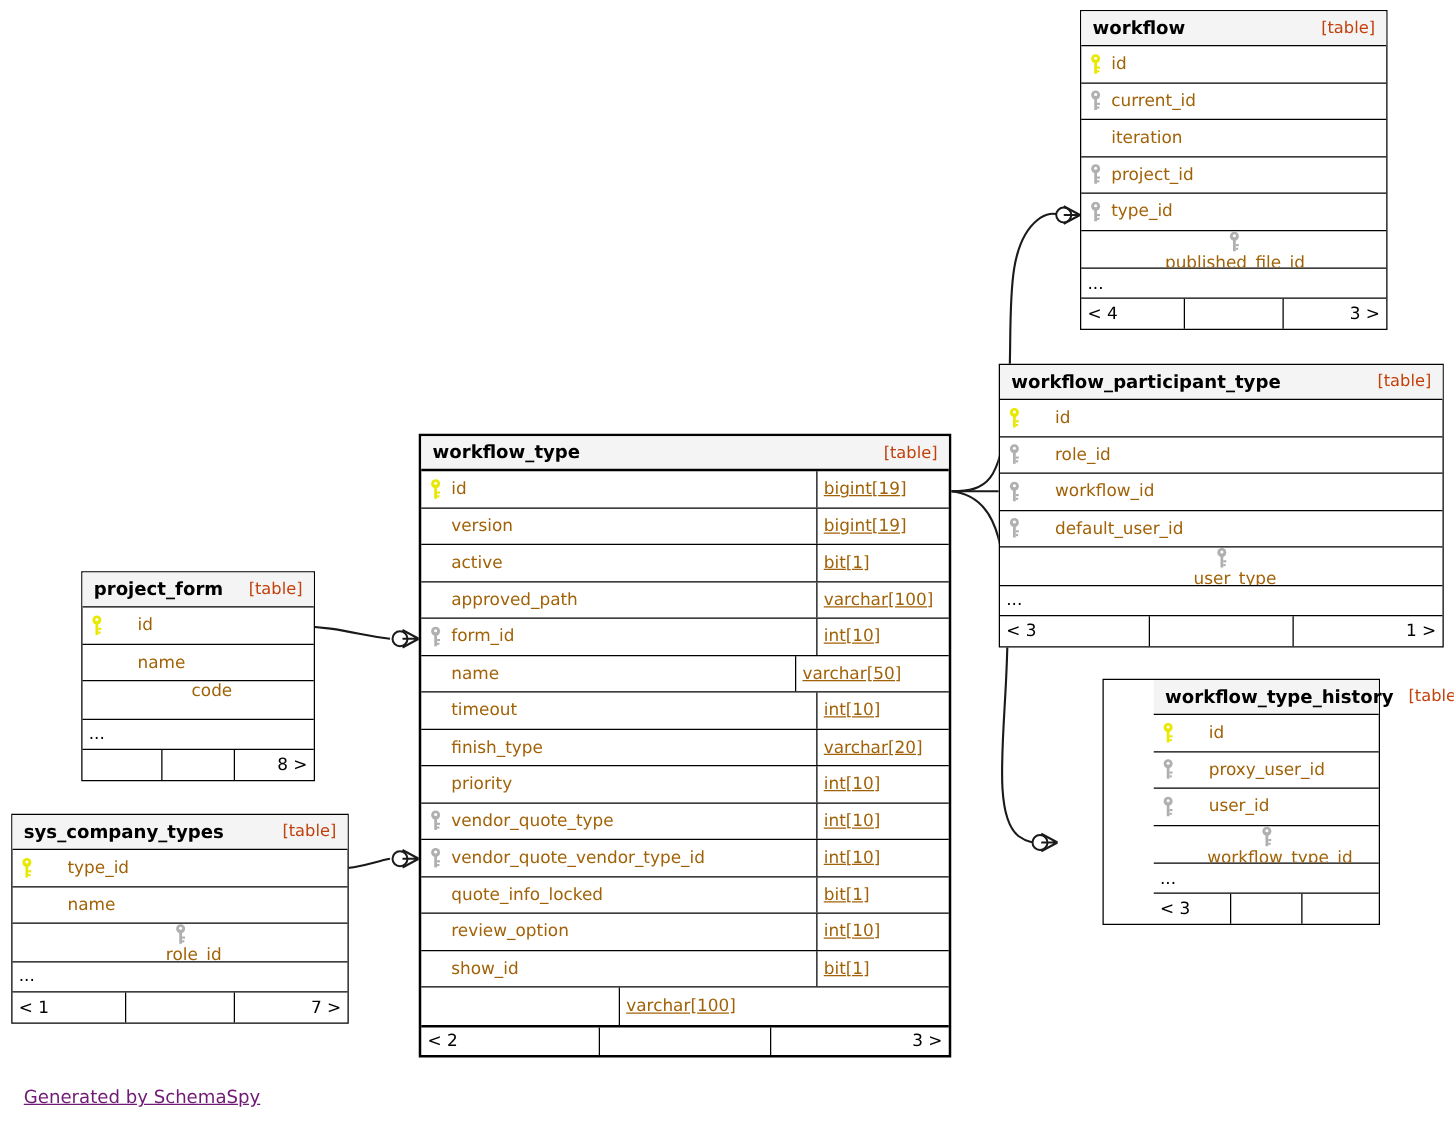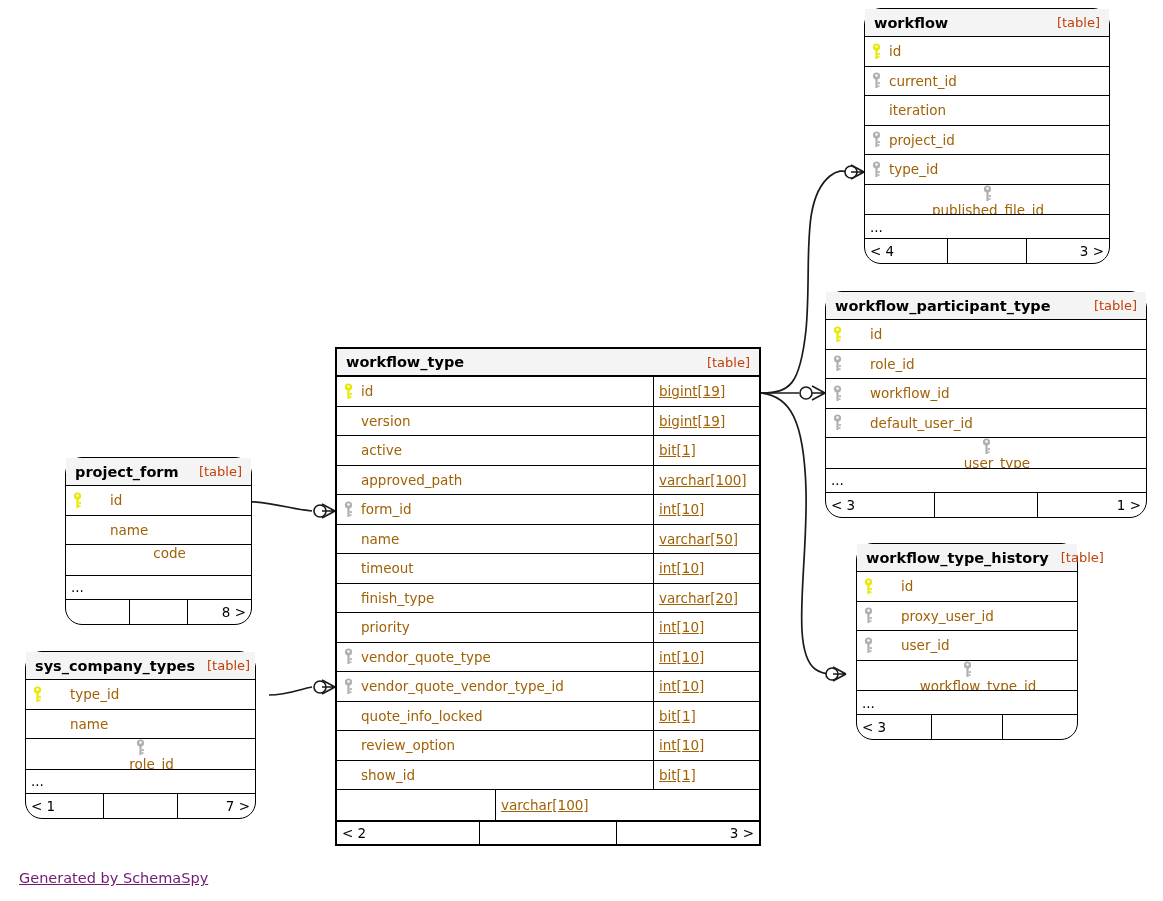--- a/index.html
+++ b/index.html
@@ -14,21 +14,21 @@
   }
   #canvas{position:absolute;left:0;top:0;width:1163px;height:901px;}
   #edges{position:absolute;left:0;top:0;width:1163px;height:901px;pointer-events:none;}
 
   .table-node{
     position:absolute;
     box-sizing:border-box;
     border:2px solid #000000;
     background:#ffffff;
   }
-  .table-node.thin{border-width:1px;border-radius:17px;}
+  .table-node.thin{border-width:1px;}
 
   .tbl-header{
     display:flex;align-items:center;justify-content:space-between;
     background:#f4f4f4;
     border-bottom:2px solid #000;
     padding:0 9px;
     height:28px;
     box-sizing:border-box;
   }
   .thin .tbl-header{border-bottom-width:1px;}
@@ -89,24 +89,24 @@
     left:19px;top:870px;
     font-size:14.5px;
     color:#701a75;
     white-space:nowrap;
     text-decoration:underline;
   }
 
   
   #node-workflow{left:864px;top:8px;width:246px;}
   #node-workflow_type{left:335px;top:347px;width:426px;}
-  #node-workflow_participant_type{left:825px;top:291px;width:322px;}
-  #node-workflow_type_history{left:856px;top:543px;width:222px;}
+  #node-workflow_participant_type{left:799px;top:291px;width:356px;}
+  #node-workflow_type_history{left:882px;top:543px;width:222px;padding-left:40px;}
   #node-project_form{left:49px;top:457px;width:187px;margin-left:16px;}
-  #node-sys_company_types{left:25px;top:651px;width:231px;}
+  #node-sys_company_types{left:9px;top:651px;width:270px;}
 </style>
 </head>
 <body>
 
 <div id="canvas">
 
   <svg id="edges" viewBox="0 0 1163 901" xmlns="http://www.w3.org/2000/svg">
     <defs>
       <g id="crowfoot">
         <path d="M0,0 L-13,-7 M0,0 L-13,0 M0,0 L-13,7" stroke="#1a1a1a" stroke-width="1.6" fill="none"></path>
@@ -492,21 +492,21 @@
               <rect x="6.6" y="10.2" width="2.4" height="1.7" fill="#b0b0b0"></rect>
               <rect x="6.6" y="13.2" width="1.9" height="1.7" fill="#b0b0b0"></rect>
             </svg>
           </span>
           <span class="row-name">form_id</span>
           <span class="row-type" style="width:106px;">int[10]</span>
         </div>
         <div class="tbl-row">
           <span class="row-keycell"></span>
           <span class="row-name">name</span>
-          <span class="row-type" style="width:106px;">varchar[50]</span>
+          <span class="row-type" style="width:123px;">varchar[50]</span>
         </div>
         <div class="tbl-row">
           <span class="row-keycell"></span>
           <span class="row-name">timeout</span>
           <span class="row-type" style="width:106px;">int[10]</span>
         </div>
         <div class="tbl-row">
           <span class="row-keycell"></span>
           <span class="row-name">finish_type</span>
           <span class="row-type" style="width:106px;">varchar[20]</span>

